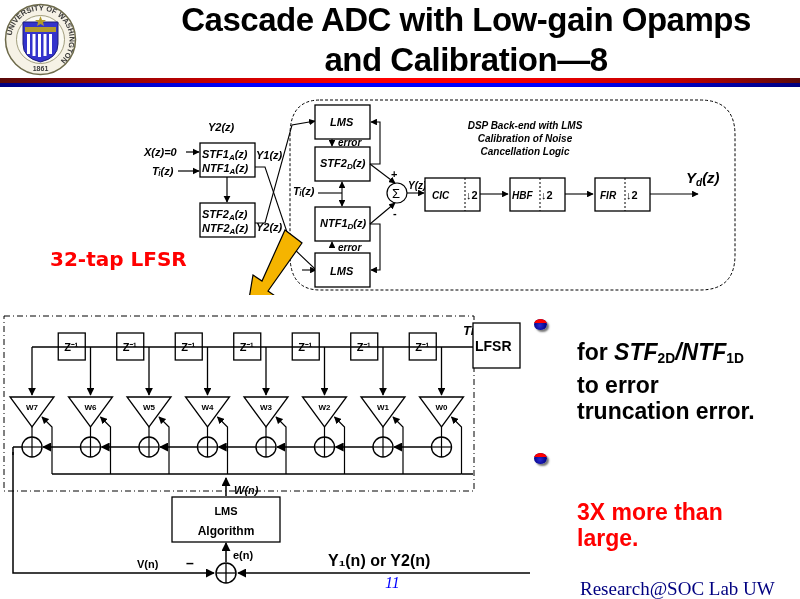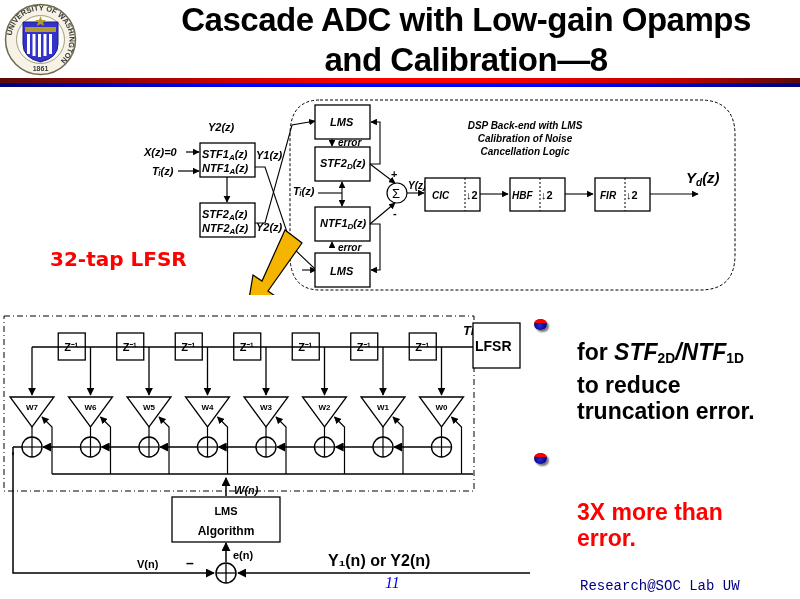--- a/index.html
+++ b/index.html
@@ -15,21 +15,21 @@
   #top-diagram { left: 130px; top: 95px; }
   #fir-diagram { left: 0; top: 310px; }
   #lfsr-label { left: 50px; top: 219px; color: #ff0000; font-weight: bold; font-size: 20px; font-family: "DejaVu Sans", sans-serif; margin-top: 28px; }
   .bullet { position: absolute; width: 13px; height: 11px; border-radius: 50%; background: radial-gradient(circle at 45% 60%, #2a2ad0 0%, #000080 70%); box-shadow: 2px 2px 2px #777; overflow: hidden; }
   .bullet::before { content: ""; position: absolute; left: 0; top: 0; width: 100%; height: 35%; background: #ff0000; }
   .bullet-text { position: absolute; font-weight: bold; font-size: 23px; line-height: 26px; }
   #b1 { left: 534px; top: 319px; }
   #b1t { left: 577px; top: 313px; width: 225px; color: #000; }
   #b2 { left: 534px; top: 453px; }
   #b2t { left: 577px; top: 447px; width: 225px; color: #ff0000; }
-  #footer-credit { left: 580px; top: 578px; font-family: Liberation Mono, monospace; font-size: 14px; color: #000080; }
+  #footer-credit { left: 580px; top: 578px; font-family: Liberation Serif, serif; font-size: 19px; color: #000080; }
   #page-num { left: 385px; top: 574px; font-family: "Liberation Serif", serif; font-size: 16px; color: #0000ff; font-style: italic; }
   sub { font-size: 0.6em; vertical-align: -0.25em; }
   .it { font-style: italic; }
 </style>
 </head>
 <body>
 
 <div id="title" class="abs">
   <div>Cascade ADC with Low-gain Opamps</div>
   <div>and Calibration—8</div>
@@ -291,18 +291,18 @@
     <polyline points="13,142 13,263 214,263" fill="none" stroke="#000" stroke-width="1.5" marker-end="url(#ah2)"></polyline>
     <text x="137" y="258" font-size="11" font-weight="bold">V(n)</text>
     <text x="186" y="258" font-size="14" font-weight="bold">–</text>
 
     <line x1="530" y1="263" x2="238" y2="263" stroke="#000" stroke-width="1.5" marker-end="url(#ah2)"></line>
     <text x="328" y="256" font-size="16" font-weight="bold">Y₁(n) or Y2(n)</text>
   </g>
 </svg>
 
 <div id="b1" class="bullet"></div>
-<div id="b1t" class="bullet-text" style="color: rgb(0, 0, 0);"><br><span>for </span><span class="it">STF</span><sub>2D</sub><span class="it">/NTF</span><sub>1D</sub><br><span>to reduce</span><br><span>truncation error.</span></div>
+<div id="b1t" class="bullet-text" style="color: rgb(0, 0, 0);"><br><span>for </span><span class="it">STF</span><sub>2D</sub><span class="it">/NTF</span><sub>1D</sub><br><span>to error</span><br><span>truncation error.</span></div>
 <div id="b2" class="bullet"></div>
-<div id="b2t" class="bullet-text" style="color: rgb(255, 0, 0);"><br><br><span>3X more than</span><br><span>error.</span></div>
+<div id="b2t" class="bullet-text" style="color: rgb(255, 0, 0);"><br><br><span>3X more than</span><br><span>large.</span></div>
 
 <div id="page-num" class="abs">11</div>
 <div id="footer-credit" class="abs">Research@SOC Lab UW</div>
 
 </body></html>

